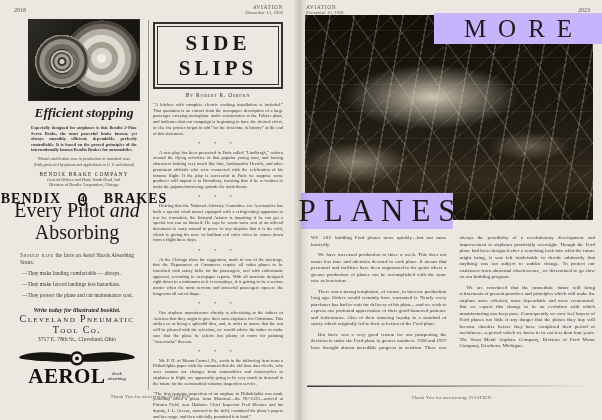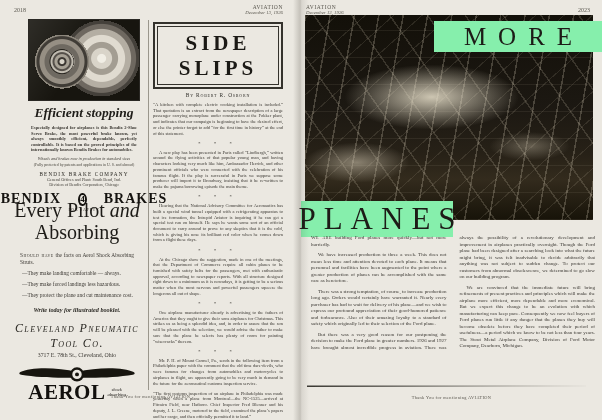--- a/index.html
+++ b/index.html
@@ -38,21 +38,21 @@
   #bendix-tagline{text-align:center;font-size:3.9px;letter-spacing:.8px;margin-top:1px;color:#2c2a25;}
 
   
   #aerol-ad{position:absolute;left:8px;top:200px;width:138px;text-align:center;}
   .aerol-h{font-size:20px;line-height:1.08;color:#1d1b17;}
   .aerol-h .and{font-style:italic;}
   #aerol-lead{margin:9px 12px 0 12px;font-size:5.4px;line-height:1.3;text-align:justify;color:#3b3833;}
   #aerol-lead .sc{font-variant:small-caps;letter-spacing:.4px;}
   .aerol-point{margin:4px 12px 0 14px;font-size:5.4px;line-height:1.3;text-align:left;color:#3b3833;}
   #aerol-cta{margin-top:7px;font-style:italic;font-weight:bold;font-size:6.2px;color:#2c2a25;}
-  #aerol-company{margin-top:8px;font-variant:small-caps;font-size:12px;letter-spacing:1.4px;color:#2c2a25;font-style:italic;}
+  #aerol-company{font-variant:small-caps;font-size:10px;letter-spacing:1.4px;color:#2c2a25;}
   #aerol-address{margin-top:1px;font-size:5.8px;color:#3b3833;}
   #aerol-wings{margin:6px auto 0 auto;display:block;}
   #aerol-logo-row{margin-top:-4px;display:flex;align-items:center;justify-content:center;gap:2px;}
   .aerol-logo-word{font-size:21px;font-weight:bold;letter-spacing:.5px;color:#12100d;}
   #aerol-script{display:flex;flex-direction:column;font-style:italic;font-size:4.5px;line-height:1.1;color:#12100d;}
 
   .footer-line{position:absolute;width:100%;text-align:center;font-size:4.3px;letter-spacing:.4px;color:#55524a;}
 
   
   #col-rule{position:absolute;left:148px;top:20px;width:1px;height:370px;background:#9a968c;}
@@ -69,21 +69,21 @@
   #ford-photo{position:absolute;left:305px;top:15px;width:288px;height:205px;z-index:1;
     background:
       radial-gradient(ellipse 42% 22% at 44% 40%, rgba(236,228,206,.85), rgba(236,228,206,0) 72%),
       radial-gradient(ellipse 26% 14% at 18% 72%, rgba(214,204,182,.55), rgba(214,204,182,0) 70%),
       radial-gradient(ellipse 20% 10% at 78% 64%, rgba(200,190,168,.4), rgba(200,190,168,0) 70%),
       repeating-linear-gradient(100deg, rgba(216,206,184,.25) 0 1.5px, rgba(0,0,0,0) 1.5px 24px),
       repeating-linear-gradient(55deg, rgba(196,186,164,.2) 0 1.5px, rgba(0,0,0,0) 1.5px 31px),
       repeating-linear-gradient(-42deg, rgba(176,166,144,.16) 0 1px, rgba(0,0,0,0) 1px 19px),
       repeating-linear-gradient(0deg, rgba(160,150,130,.12) 0 1px, rgba(0,0,0,0) 1px 27px),
       linear-gradient(#131009 0%, #1c1812 45%, #272117 68%, #332b1d 80%, #171309 100%);}
-  .headline-box{position:absolute;z-index:2;background:#86efac;display:flex;align-items:center;justify-content:center;margin-top:8px;}
+  .headline-box{position:absolute;z-index:2;background:#c4b5fd;display:flex;align-items:center;justify-content:center;}
   #more-box{left:434px;top:13px;width:168px;height:31px;}
   #more-text{font-size:25px;letter-spacing:12px;text-indent:12px;color:#1d1b17;}
   #planes-box{left:301px;top:193px;width:152px;height:36px;}
   #planes-text{font-size:31px;letter-spacing:8px;text-indent:8px;color:#1d1b17;}
   #ford-columns{position:absolute;left:311px;top:235px;width:284px;height:136px;z-index:2;
     column-count:2;column-gap:13px;font-size:5px;line-height:1.3;text-align:justify;color:#3b3833;}
   .ford-p{margin:0 0 4px 0;text-indent:7px;}
   .ford-p.first{text-indent:0;}
   .ford-p .sc{font-variant:small-caps;letter-spacing:.4px;}
   #ford-rule{position:absolute;left:307px;top:385px;width:288px;height:2px;z-index:2;

